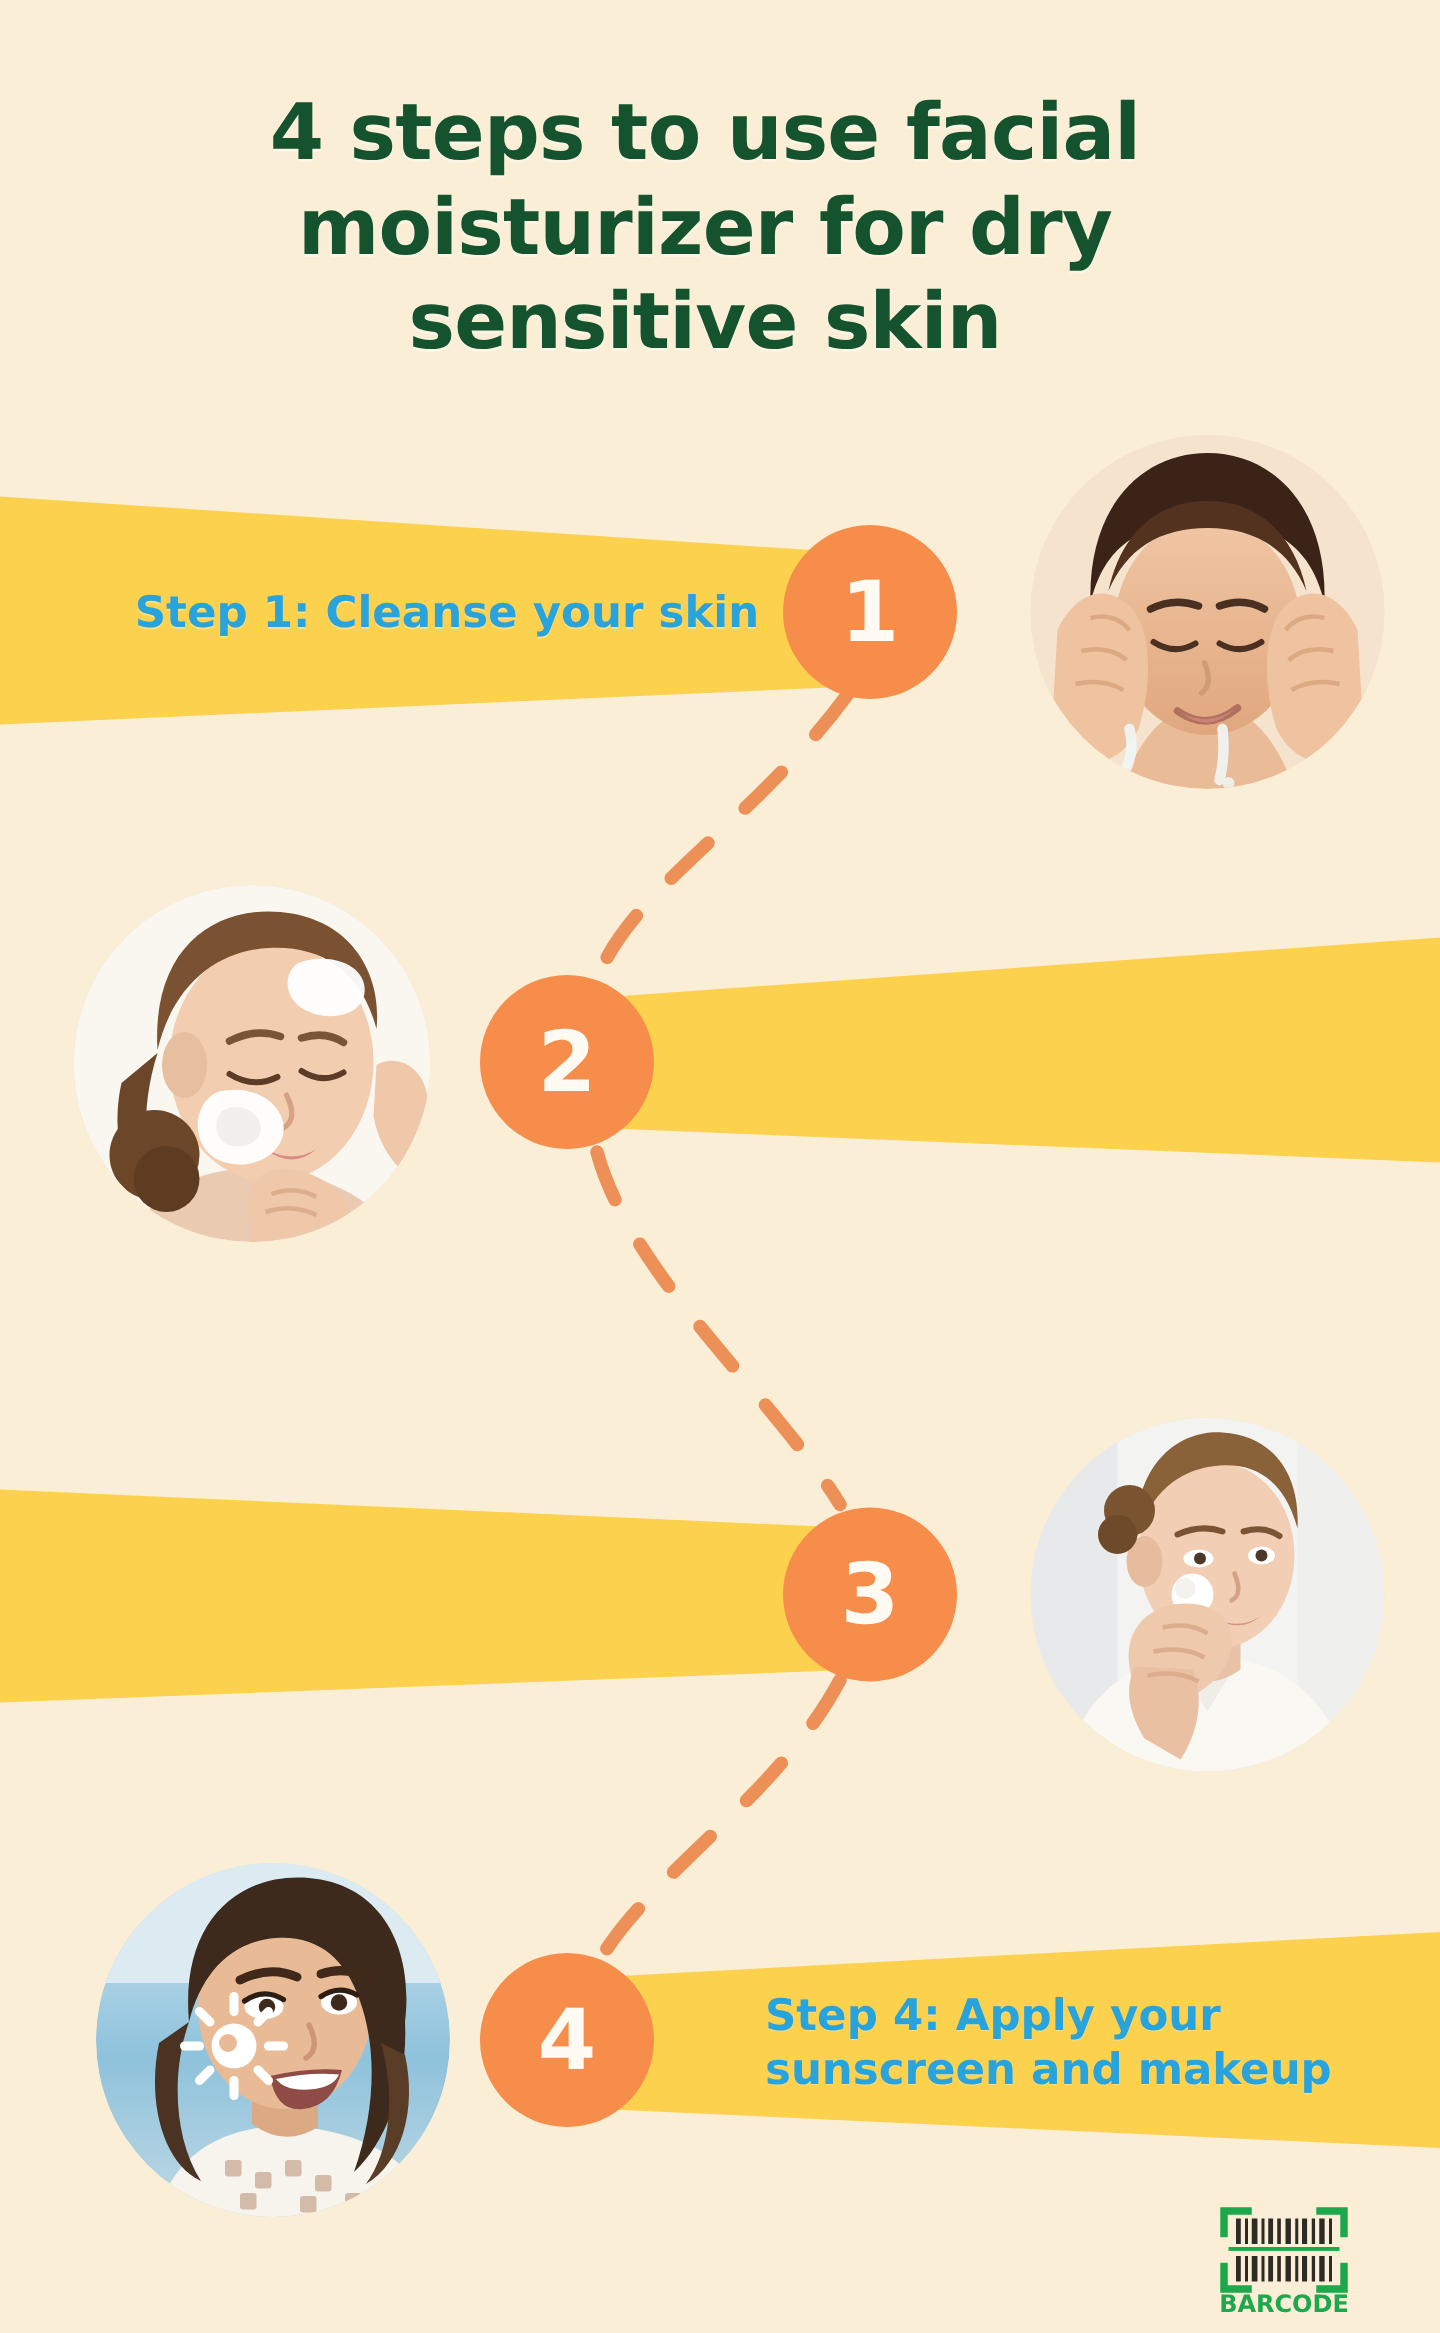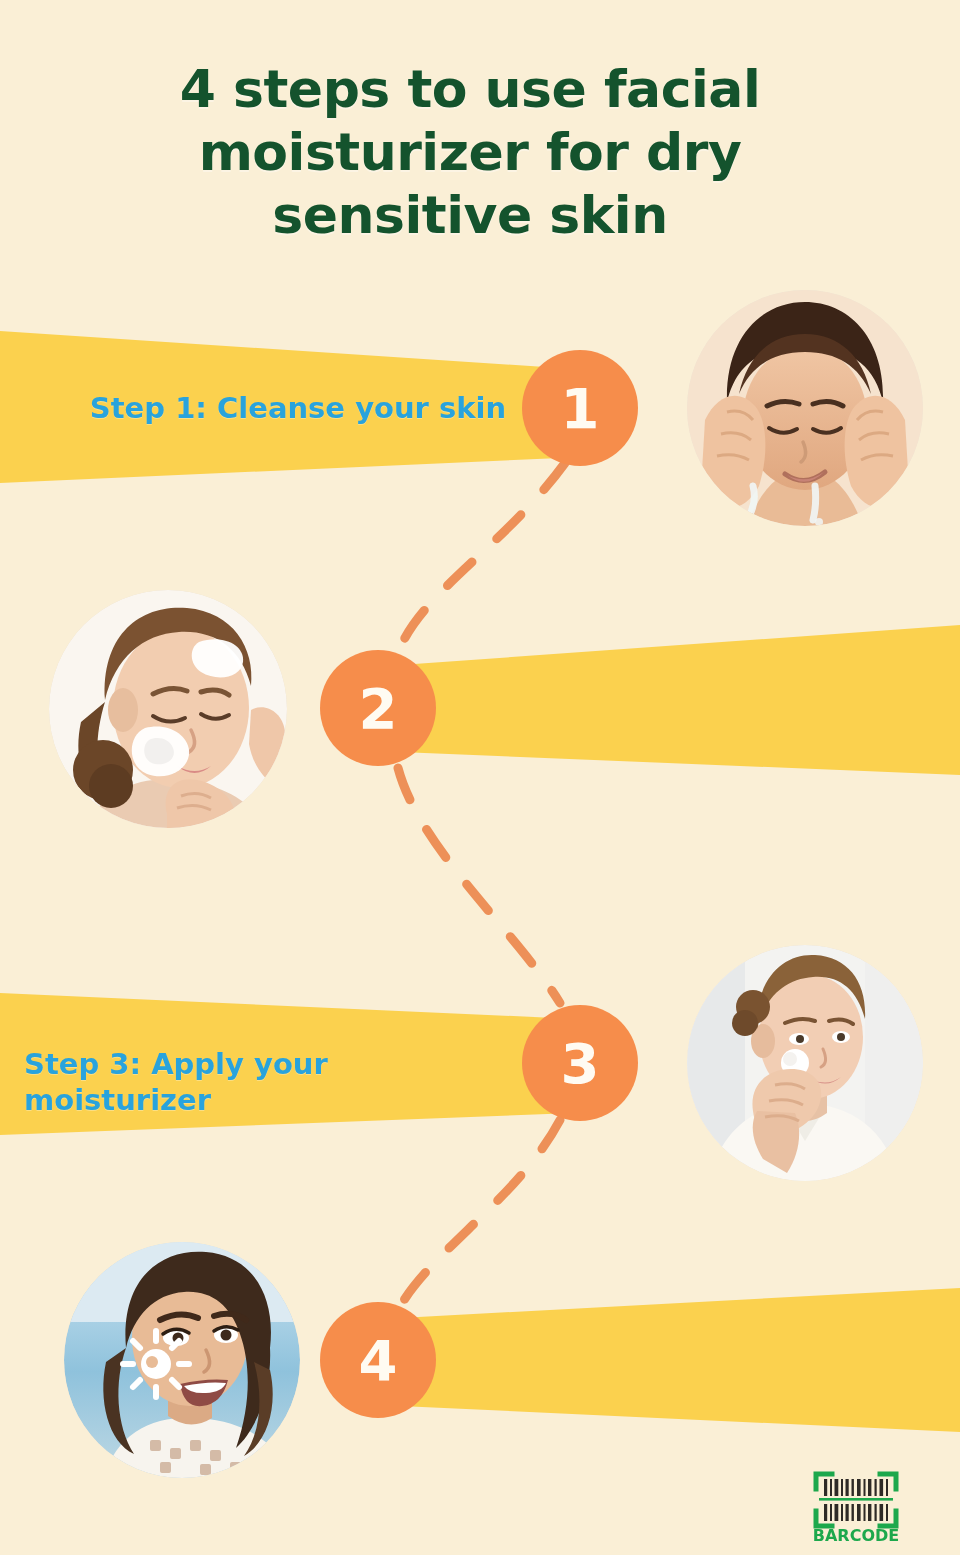--- a/index.html
+++ b/index.html
@@ -230,21 +230,20 @@
 
         <path d="M118 224 C112 198 128 186 148 190 C168 194 182 206 186 222 L186 238 L118 238 Z" fill="#EFC7A9"></path>
         <path d="M132 206 q16 -6 30 2" stroke="#DDAE8E" stroke-width="3" fill="none"></path>
         <path d="M128 218 q18 -6 34 2" stroke="#DDAE8E" stroke-width="3" fill="none"></path>
 
         <path d="M202 120 C216 112 234 122 236 142 L236 200 C220 196 204 178 200 154 Z" fill="#EFC7A9"></path>
       </g>
     </svg>
   </div>
 
-  <div class="step-label label-3">Step 3: Apply your moisturizer</div>
   <div class="num-circle circle-3">
     <span>3</span>
   </div>
   <div class="photo photo-3">
     <svg viewBox="0 0 236 236">
       <defs>
         <clipPath id="c3">
             <circle cx="118" cy="118" r="118"></circle>
           </clipPath>
       </defs>
@@ -284,20 +283,22 @@
         <path d="M66 166 C62 140 80 124 104 124 C124 124 136 136 134 152
                  C132 172 112 188 88 192 C74 194 68 182 66 166 Z" fill="#EFC9AC"></path>
         <path d="M76 214 C66 198 62 180 70 166 L108 168 C116 186 112 210 100 228 Z" fill="#E9C0A2"></path>
         <path d="M88 140 q18 -4 30 4" stroke="#DCAD8C" stroke-width="3" fill="none"></path>
         <path d="M82 156 q20 -4 34 4" stroke="#DCAD8C" stroke-width="3" fill="none"></path>
         <path d="M78 172 q20 -4 34 4" stroke="#DCAD8C" stroke-width="3" fill="none"></path>
       </g>
     </svg>
   </div>
 
+  <div class="step-label label-4">Step 4: Apply your
+sunscreen and makeup</div>
   <div class="num-circle circle-4">
     <span>4</span>
   </div>
   <div class="photo photo-4">
     <svg viewBox="0 0 236 236">
       <defs>
         <clipPath id="c4">
             <circle cx="118" cy="118" r="118"></circle>
           </clipPath>
         <linearGradient id="sea" x1="0" y1="0" x2="0" y2="1">

